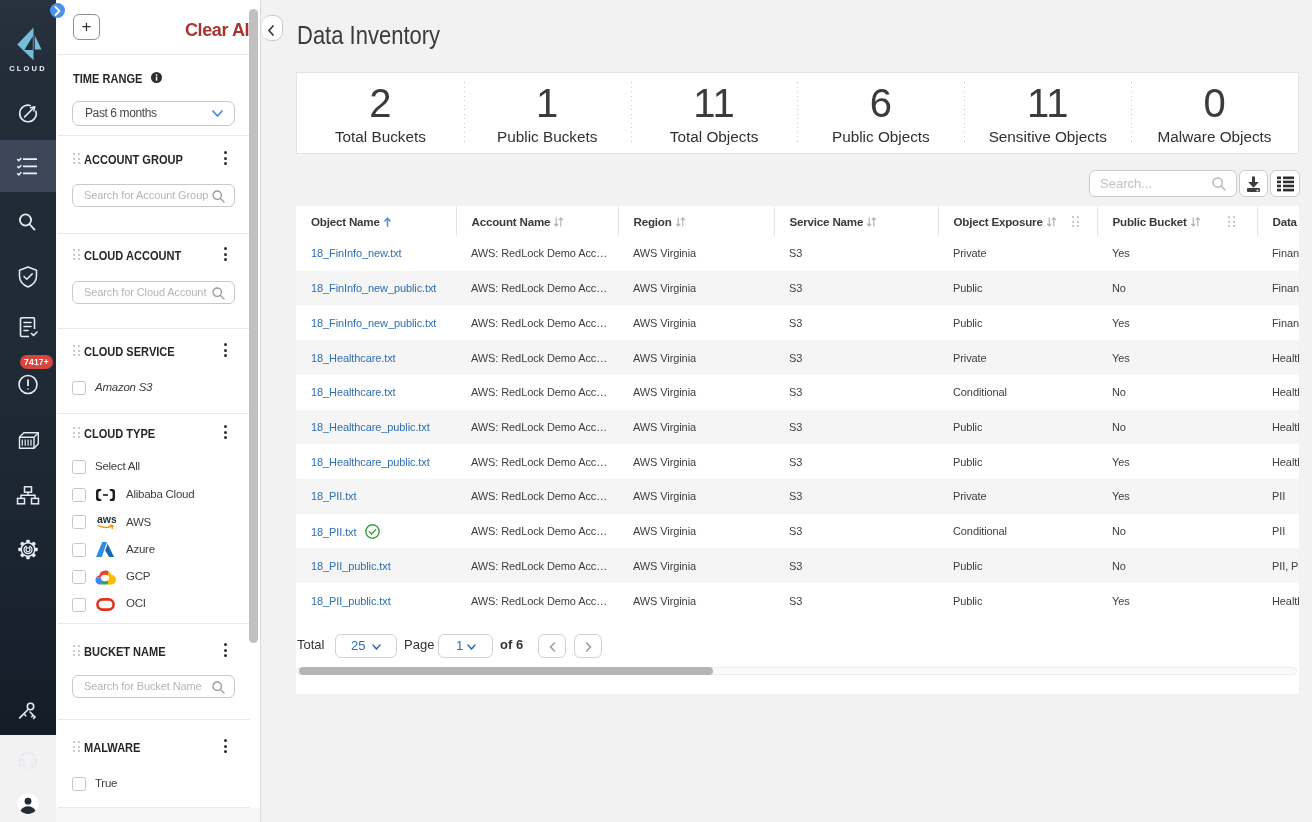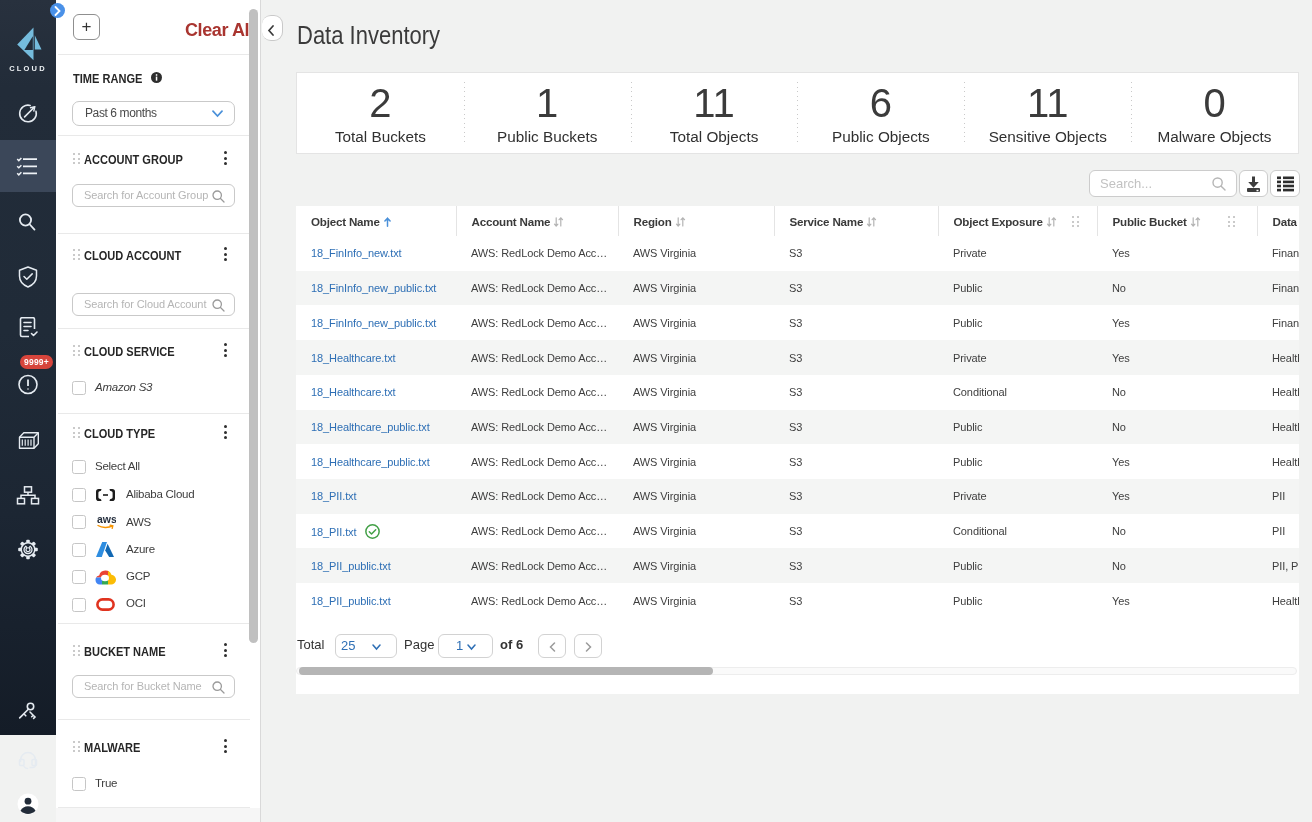--- a/index.html
+++ b/index.html
@@ -116,21 +116,21 @@
     </g>
   </svg>
 
   <svg class="sicon" style="top:317px" width="56" height="21" viewBox="0 0 56 21">
     <g stroke="#e5ebf1" stroke-width="1.6" fill="none" stroke-linejoin="round">
       <path d="M34.5,12 V2.2 a1.5,1.5 0 0 0 -1.5,-1.5 H22 a1.5,1.5 0 0 0 -1.5,1.5 V18 a1.5,1.5 0 0 0 1.5,1.5 h7"></path>
       <path d="M24,5.5 h7 M24,9.5 h7 M24,13.5 h4" stroke-linecap="round"></path>
       <path d="M31.5,16.5 l2,2 l3.5,-3.5" stroke-linecap="round"></path>
     </g>
   </svg>
-  <div id="badge">9999+</div>
+  <div id="badge">7417+</div>
 
   <svg class="sicon" style="top:374px" width="56" height="21" viewBox="0 0 56 21">
     <g stroke="#e5ebf1" stroke-width="1.6" fill="none">
       <circle cx="28" cy="10.5" r="9"></circle>
       <path d="M28,5.5 V12" stroke-width="1.8"></path>
       <circle cx="28" cy="15" r="0.8" fill="#e5ebf1" stroke="none"></circle>
     </g>
   </svg>
 
   <svg class="sicon" style="top:430px" width="56" height="21" viewBox="0 0 56 21">
@@ -243,21 +243,21 @@
       <i></i>
       <i></i>
       <i></i>
     </div>
   <div class="phead" style="left:28px; top:248px;">CLOUD ACCOUNT</div>
   <div class="kebab" style="top:247px">
       <i></i>
       <i></i>
       <i></i>
     </div>
-  <div class="sinput" style="top:293px">Search for Cloud Account
+  <div class="sinput" style="top:281px">Search for Cloud Account
     <svg width="13" height="13" viewBox="0 0 13 13">
         <g stroke="#9a9a9a" stroke-width="1.3" fill="none">
           <circle cx="5.2" cy="5.2" r="4.2"></circle>
           <path d="M8.5,8.5 L12,12" stroke-linecap="round"></path>
         </g>
       </svg>
   </div>
   <div class="pdiv" style="top:328px"></div>
 
   <div class="drag" style="left:17px; top:345px">
@@ -628,21 +628,21 @@
             <td>Public</td>
             <td>Yes</td>
             <td>Healthcare</td>
           </tr>
       </tbody>
     </table>
   </div>
 
   <div id="pgn">
     <span class="pgtxt" style="left:1px">Total</span>
-    <div class="pbox" style="left:39px; width:62px;"><span style="margin-left:5px">25</span>
+    <div class="pbox" style="left:39px; width:62px;"><span style="margin-left:15px">25</span>
       <svg class="abs" style="left:36px; top:9px" width="9" height="7" viewBox="0 0 9 7">
           <path d="M1,1 L4.5,5 L8,1" stroke="#2e6fb5" stroke-width="1.5" fill="none" stroke-linecap="round"></path>
         </svg>
     </div>
     <span class="pgtxt" style="left:108px">Page</span>
     <div class="pbox" style="left:142px; width:55px;"><span style="margin-left:17px">1</span>
       <svg class="abs" style="left:28px; top:9px" width="9" height="7" viewBox="0 0 9 7">
           <path d="M1,1 L4.5,5 L8,1" stroke="#2e6fb5" stroke-width="1.5" fill="none" stroke-linecap="round"></path>
         </svg>
     </div>

